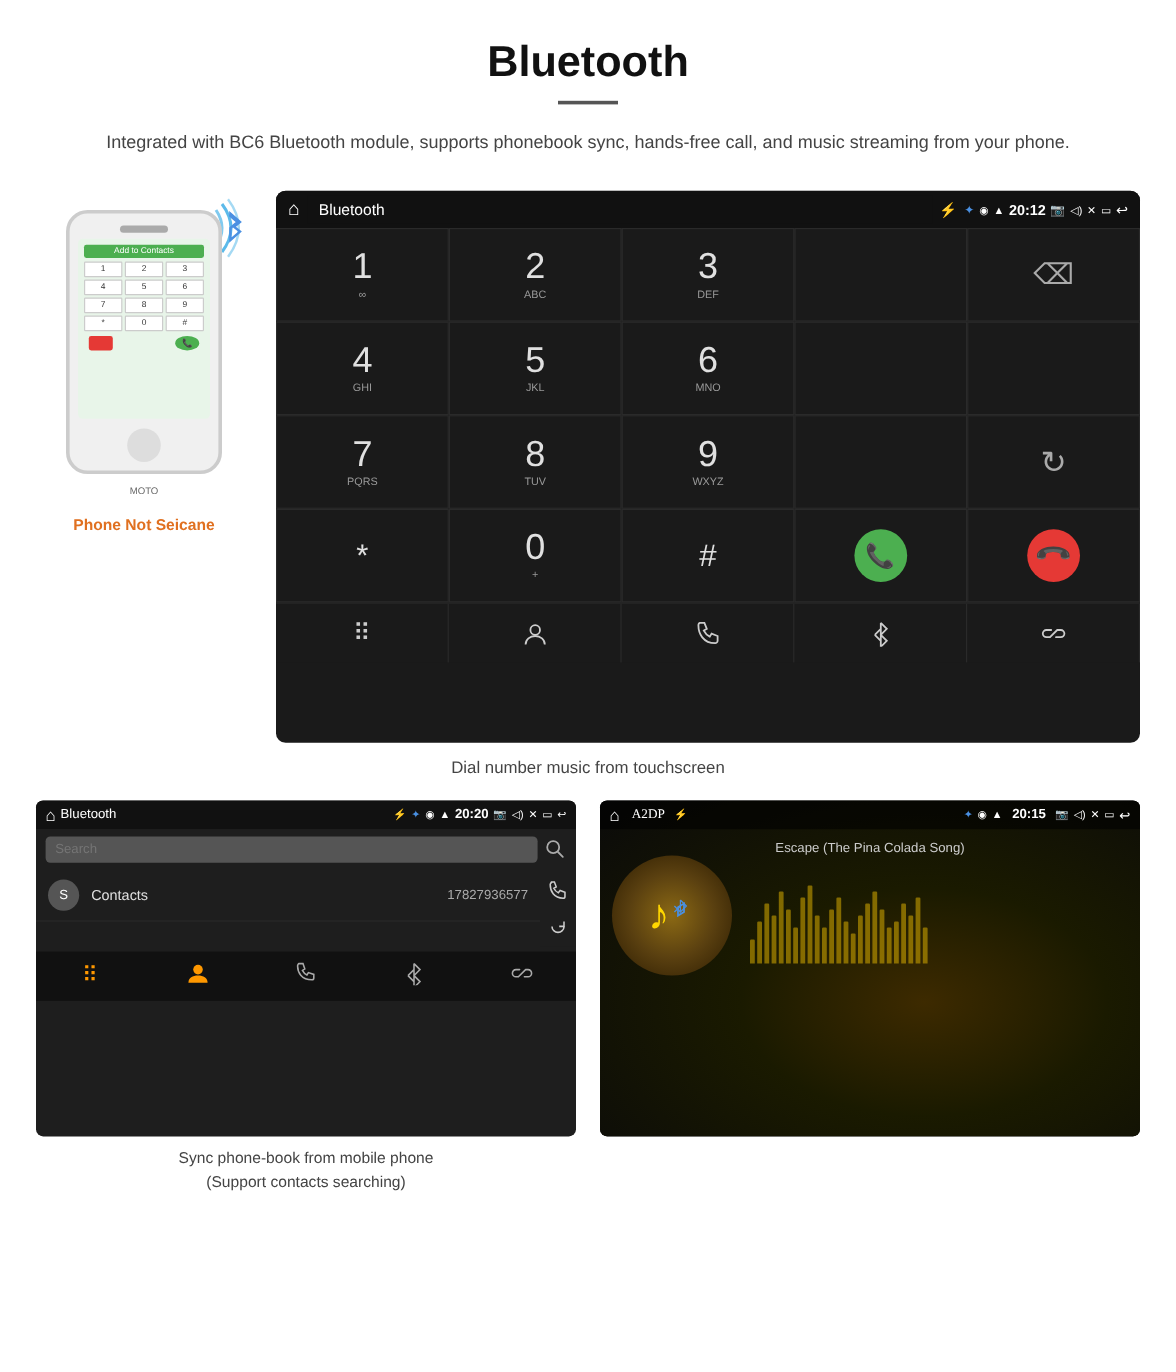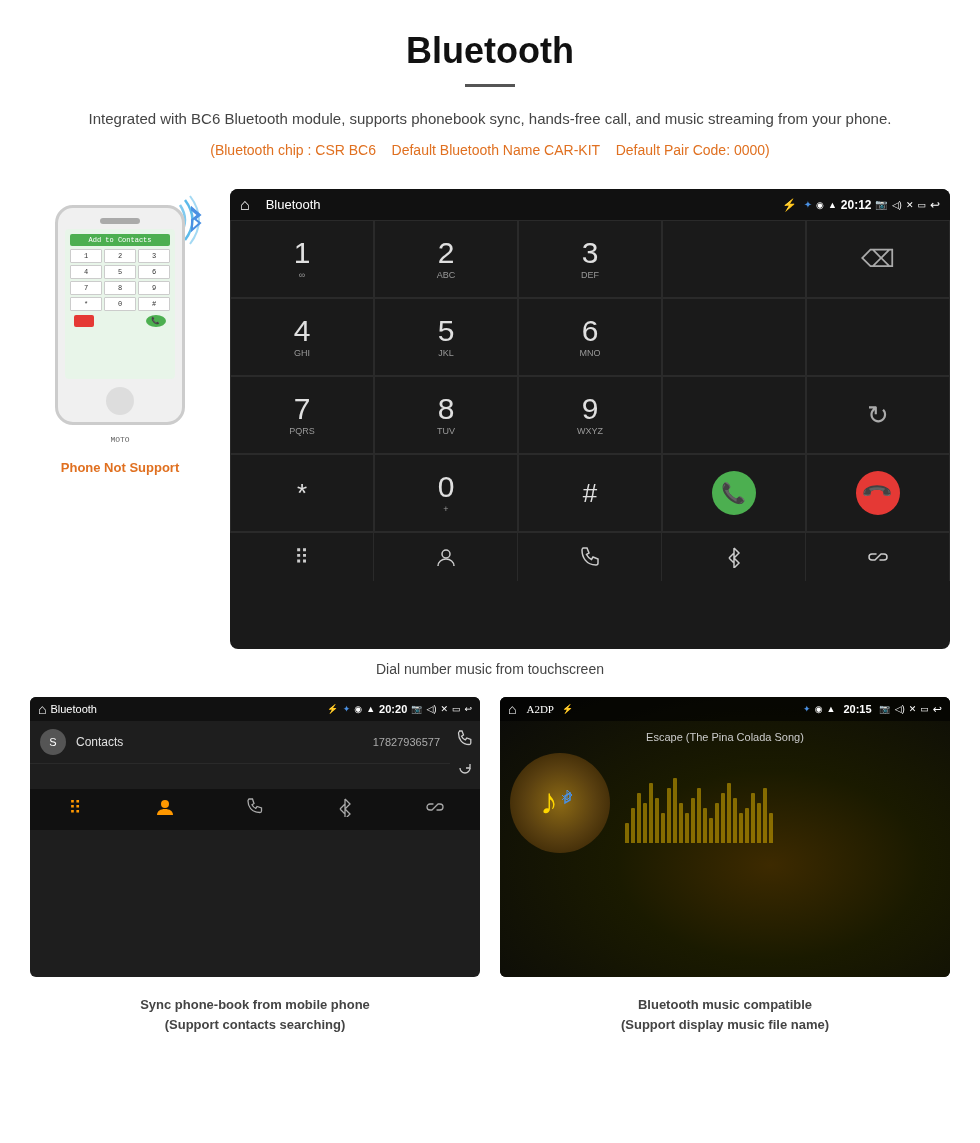--- a/index.html
+++ b/index.html
@@ -55,21 +55,20 @@
     
     .phone-container {
       width: 180px;
       flex-shrink: 0;
       text-align: center;
     }
     .phone-illustration {
       position: relative;
       width: 160px;
       margin: 16px auto;
-      font-family: Liberation Mono, monospace;
     }
     .bluetooth-waves {
       position: absolute;
       top: -10px;
       right: -10px;
       font-size: 28px;
       color: #4ab3e8;
     }
     .phone-body {
       width: 130px;
@@ -255,23 +254,22 @@
       gap: 20px;
       margin-bottom: 20px;
     }
     .screenshot-card {
       flex: 1;
     }
     .screenshot-caption {
       text-align: center;
       font-size: 13px;
       color: #444;
-      margin-top: 18px;
+      margin-top: 8px;
       line-height: 1.5;
-      font-weight: bold;
     }
 
     
     .phonebook-screen {
       background: #1e1e1e;
       border-radius: 6px;
       overflow: hidden;
       height: 280px;
     }
     .pb-status-bar {
@@ -396,21 +394,20 @@
       position: relative;
       z-index: 2;
       display: flex;
       flex-direction: column;
       align-items: center;
       padding: 10px;
     }
     .music-song-title {
       color: #ccc;
       font-size: 11px;
-      margin-bottom: 10px;
       text-align: center;
     }
     .music-album-area {
       display: flex;
       align-items: center;
       gap: 15px;
       width: 100%;
     }
     .music-album-art {
       width: 100px;
@@ -447,25 +444,20 @@
       border-radius: 1px 1px 0 0;
     }
   </style>
 </head>
 <body>
 
 <div class="header">
   <h1>Bluetooth</h1>
   <div class="header-divider"></div>
   <p>Integrated with BC6 Bluetooth module, supports phonebook sync, hands-free call, and music streaming from your phone.</p>
-  <p class="orange-info">
-    <span>(Bluetooth chip : CSR BC6</span>&nbsp;&nbsp;&nbsp;
-    <span>Default Bluetooth Name CAR-KIT</span>&nbsp;&nbsp;&nbsp;
-    <span>Default Pair Code: 0000)</span>
-  </p>
 </div>
 
 <div class="main-content">
 
   <div class="dial-section">
 
     <div class="phone-container">
       <div class="phone-illustration">
         <div class="bluetooth-waves">
           <svg width="40" height="50" viewBox="0 0 40 50">
@@ -496,21 +488,21 @@
             </div>
             <div style="display:flex; justify-content:space-between; margin-top:4px; padding:0 4px;">
               <div style="width:20px;height:12px;background:#e53935;border-radius:2px;"></div>
               <div style="width:20px;height:12px;background:#4caf50;border-radius:50%;display:flex;align-items:center;justify-content:center;font-size:7px;color:white;">📞</div>
             </div>
           </div>
           <div class="phone-home"></div>
         </div>
         <div style="font-size:8px;color:#666;text-align:center;">MOTO</div>
       </div>
-      <div class="phone-not-included">Phone Not Support</div>
+      <div class="phone-not-included">Phone Not Seicane</div>
     </div>
 
     <div class="android-screen">
 
       <div class="status-bar">
         <span style="font-size:16px;">⌂</span>
         <span class="status-bar title">Bluetooth</span>
         <span style="font-size:12px;">⚡</span>
         <div class="status-icons">
           <span style="color:#4a90e2;font-size:10px;">✦</span>
@@ -636,20 +628,27 @@
           <span>◉</span>
           <span>▲</span>
           <span style="font-weight:bold;font-size:11px;">20:20</span>
           <span>📷</span>
           <span>◁)</span>
           <span>✕</span>
           <span>▭</span>
           <span>↩</span>
         </div>
 
+        <div class="pb-search-row">
+          <input class="pb-search-input" type="text" placeholder="Search" readonly="" style="">
+          <svg width="18" height="18" viewBox="0 0 18 18" fill="none">
+            <circle cx="7" cy="7" r="5" stroke="#aaa" stroke-width="1.5"></circle>
+            <path d="M11 11l4 4" stroke="#aaa" stroke-width="1.5" stroke-linecap="round"></path>
+          </svg>
+        </div>
 
         <div class="pb-wrapper">
           <div style="flex:1;">
             <div class="pb-contact-item">
               <div class="pb-letter-badge">S</div>
               <span class="pb-contact-name">Contacts</span>
               <span class="pb-contact-number">17827936577</span>
             </div>
           </div>
           <div class="pb-side-col">
@@ -757,20 +756,16 @@
               </div>
           </div>
         </div>
 
         <div class="music-controls">
           <span style="font-size:22px;color:#ccc;">⏮</span>
           <span style="font-size:22px;color:#ccc;">⏯</span>
           <span style="font-size:22px;color:#ccc;">⏭</span>
         </div>
       </div>
-      <div class="screenshot-caption">
-        <span>Bluetooth music compatible</span><br>
-        <span>(Support display music file name)</span>
-      </div>
     </div>
 
   </div>
 </div>
 
 </body></html>

